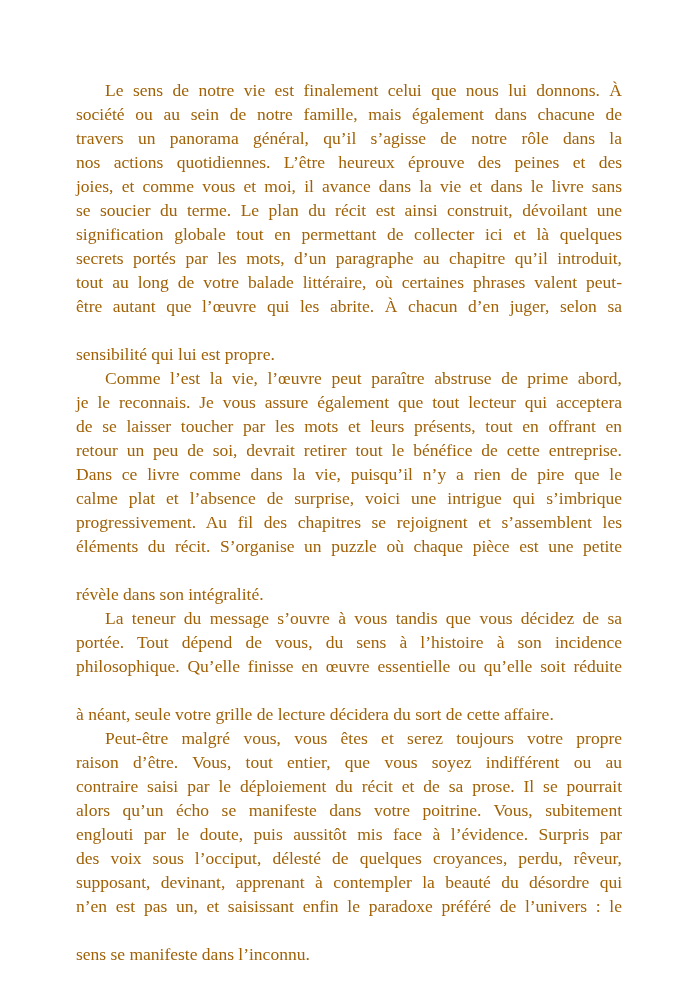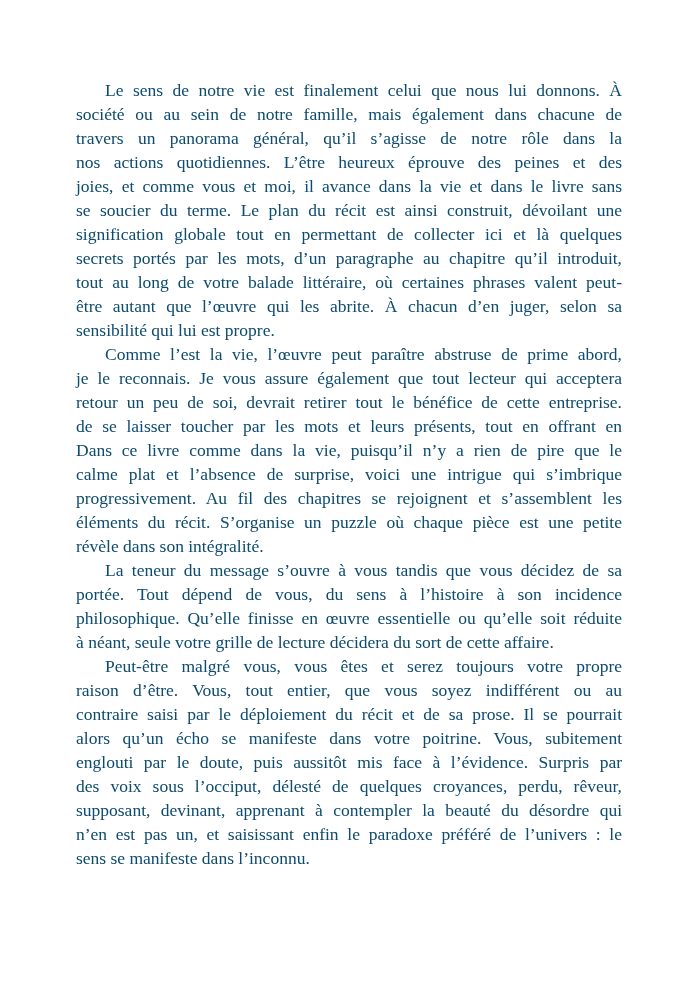--- a/index.html
+++ b/index.html
@@ -40,45 +40,46 @@
     text-align-last: justify;
     white-space: normal;
     height: 24px;
     overflow: visible;
   }
   .line.first {
     padding-left: 29px;
   }
   .line.last {
     text-align-last: left;
+    margin-top: 24px;
   }
 </style>
 </head>
 <body>
 
 <div class="page">
-  <div class="text-block" id="text-block" style="color: #0c4a6e;">
+  <div class="text-block" id="text-block" style="color: #a16207;">
       <div class="paragraph">
         <div class="line first">Le sens de notre vie est finalement celui que nous lui donnons. À</div>
         <div class="line">société ou au sein de notre famille, mais également dans chacune de</div>
         <div class="line">travers un panorama général, qu’il s’agisse de notre rôle dans la</div>
         <div class="line">nos actions quotidiennes. L’être heureux éprouve des peines et des</div>
         <div class="line">joies, et comme vous et moi, il avance dans la vie et dans le livre sans</div>
         <div class="line">se soucier du terme. Le plan du récit est ainsi construit, dévoilant une</div>
         <div class="line">signification globale tout en permettant de collecter ici et là quelques</div>
         <div class="line">secrets portés par les mots, d’un paragraphe au chapitre qu’il introduit,</div>
         <div class="line">tout au long de votre balade littéraire, où certaines phrases valent peut-</div>
         <div class="line">être autant que l’œuvre qui les abrite. À chacun d’en juger, selon sa</div>
         <div class="line last">sensibilité qui lui est propre.</div>
       </div>
       <div class="paragraph">
         <div class="line first">Comme l’est la vie, l’œuvre peut paraître abstruse de prime abord,</div>
         <div class="line">je le reconnais. Je vous assure également que tout lecteur qui acceptera</div>
+        <div class="line">de se laisser toucher par les mots et leurs présents, tout en offrant en</div>
         <div class="line">retour un peu de soi, devrait retirer tout le bénéfice de cette entreprise.</div>
-        <div class="line">de se laisser toucher par les mots et leurs présents, tout en offrant en</div>
         <div class="line">Dans ce livre comme dans la vie, puisqu’il n’y a rien de pire que le</div>
         <div class="line">calme plat et l’absence de surprise, voici une intrigue qui s’imbrique</div>
         <div class="line">progressivement. Au fil des chapitres se rejoignent et s’assemblent les</div>
         <div class="line">éléments du récit. S’organise un puzzle où chaque pièce est une petite</div>
         <div class="line last">révèle dans son intégralité.</div>
       </div>
       <div class="paragraph">
         <div class="line first">La teneur du message s’ouvre à vous tandis que vous décidez de sa</div>
         <div class="line">portée. Tout dépend de vous, du sens à l’histoire à son incidence</div>
         <div class="line">philosophique. Qu’elle finisse en œuvre essentielle ou qu’elle soit réduite</div>

